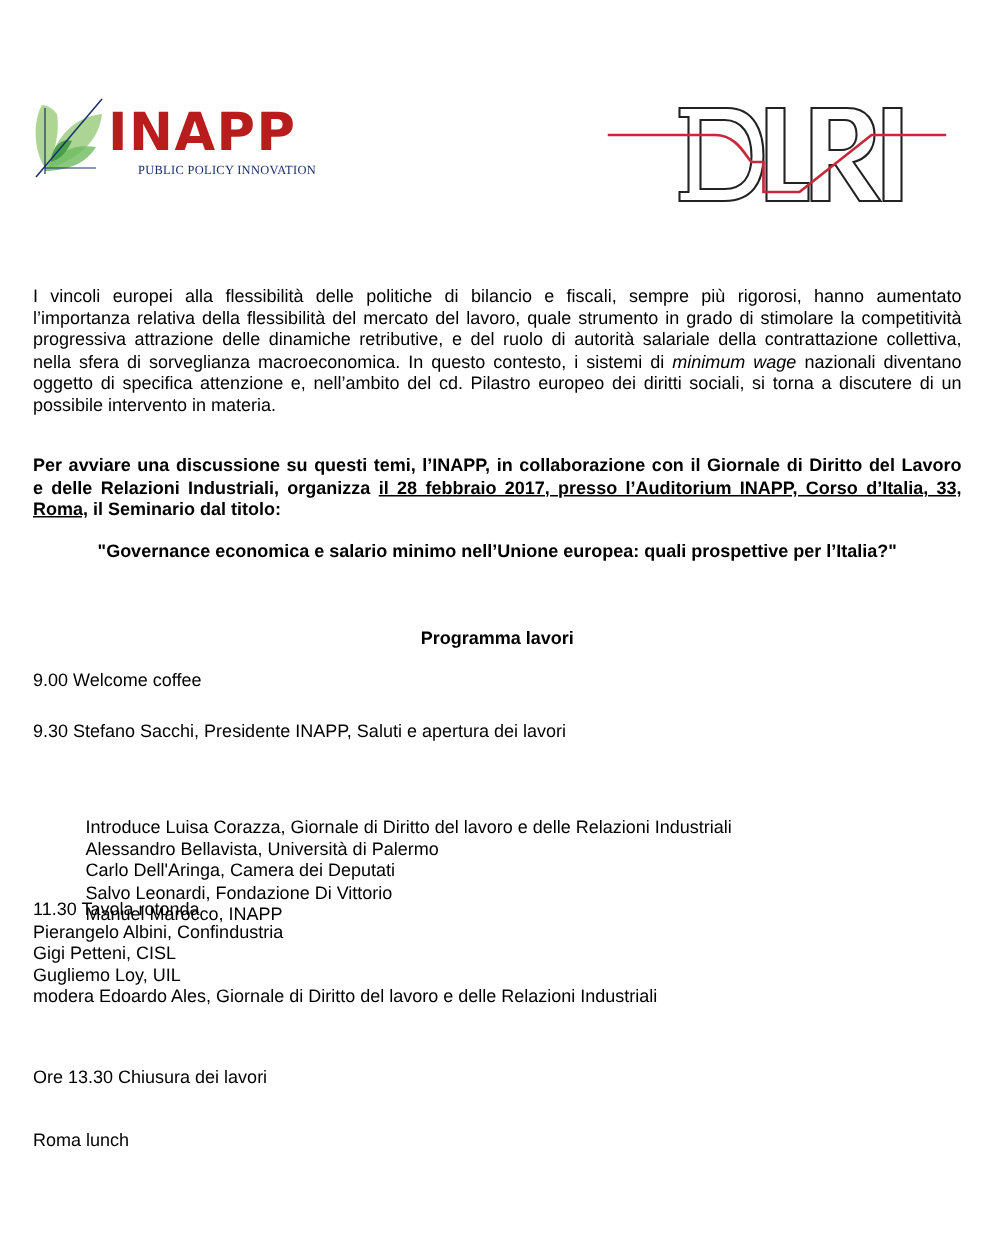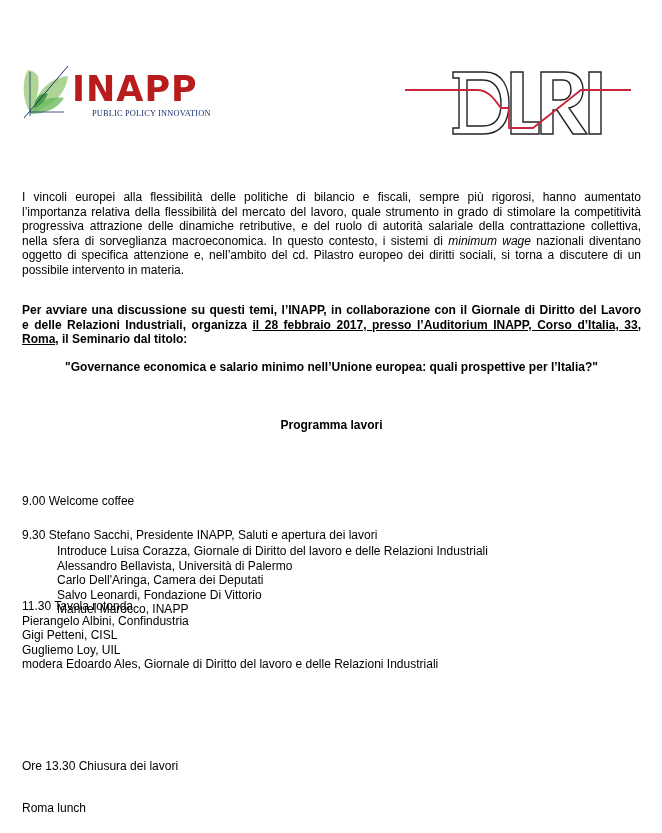--- a/index.html
+++ b/index.html
@@ -12,21 +12,21 @@
                   font-weight: bold; font-size: 35px; letter-spacing: 1px; color: #b91c1c; line-height: 38px; }
     .inapp-sub { position: absolute; left: 53px; top: 49px; font-family: Liberation Serif, serif;
                  font-size: 8.3px; color: #1a2e6e; letter-spacing: 0.2px; white-space: nowrap; margin-left: 19px; }
     .logo-dlri { left: 405px; top: 68px; width: 226px; height: 72px; }
     .para { left: 22px; width: 619px; text-align: justify; }
     .justify-line { display: block; text-align: justify; text-align-last: justify; white-space: nowrap; height: 14.6px; }
     .last-line { display: block; text-align: left; height: 14.6px; }
     .bold { font-weight: bold; }
     .u { text-decoration: underline; }
     .center { text-align: center; }
-    .line { left: 22px; white-space: nowrap; margin-top: 48px; }
+    .line { left: 22px; white-space: nowrap; }
   </style>
 </head>
 <body>
 
 <div class="abs logo-inapp">
   <svg width="52" height="60" viewBox="0 0 52 60" style="position:absolute;left:0;top:0">
     <path d="M8 10 C2 20 2 40 10 52 C16 44 20 30 18 16 C15 12 11 10 8 10 Z" fill="#a6d08a" opacity="0.9"></path>
     <path d="M12 50 C18 30 30 18 48 16 C46 32 36 44 14 52 Z" fill="#9ccc82" opacity="0.85"></path>
     <path d="M10 52 C20 40 30 36 44 38 C38 48 26 54 10 54 Z" fill="#6dbb5e" opacity="0.8"></path>
     <path d="M14 46 C16 36 22 32 28 34 C24 42 20 46 14 48 Z" fill="#3f9a40" opacity="0.9"></path>

